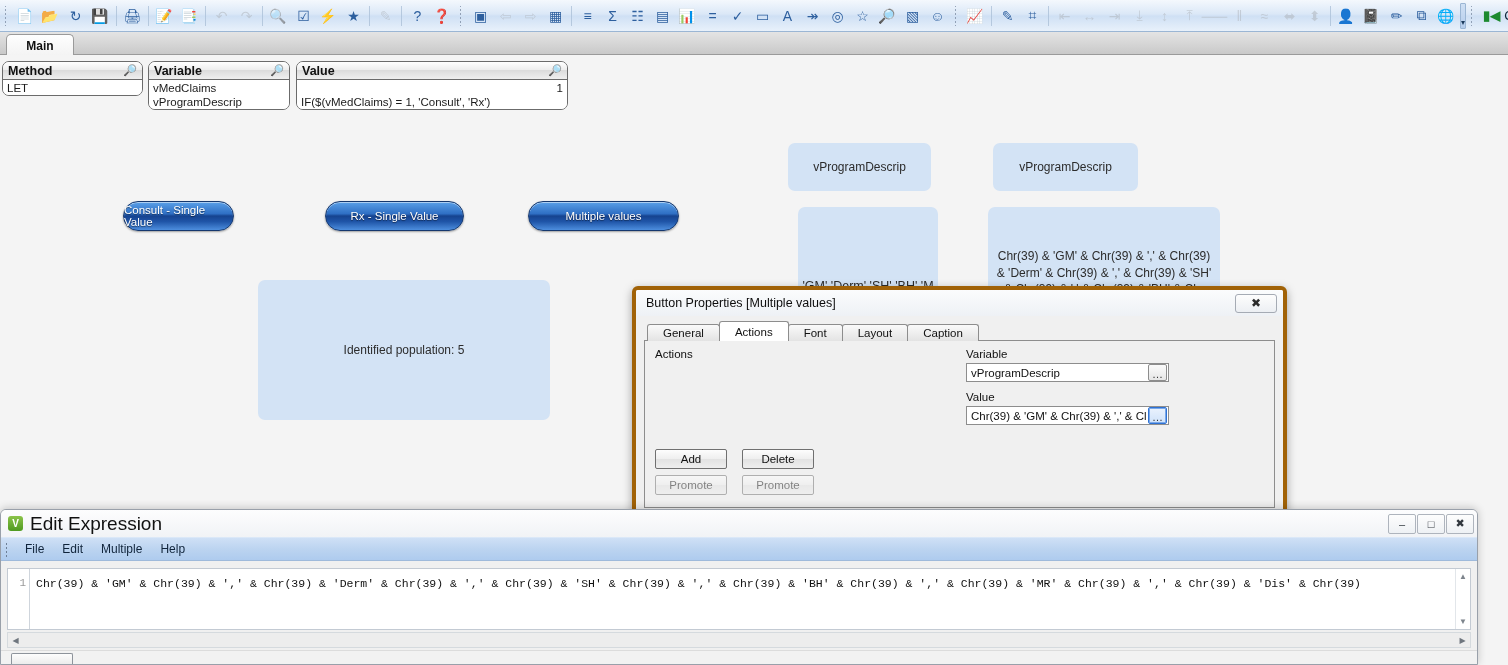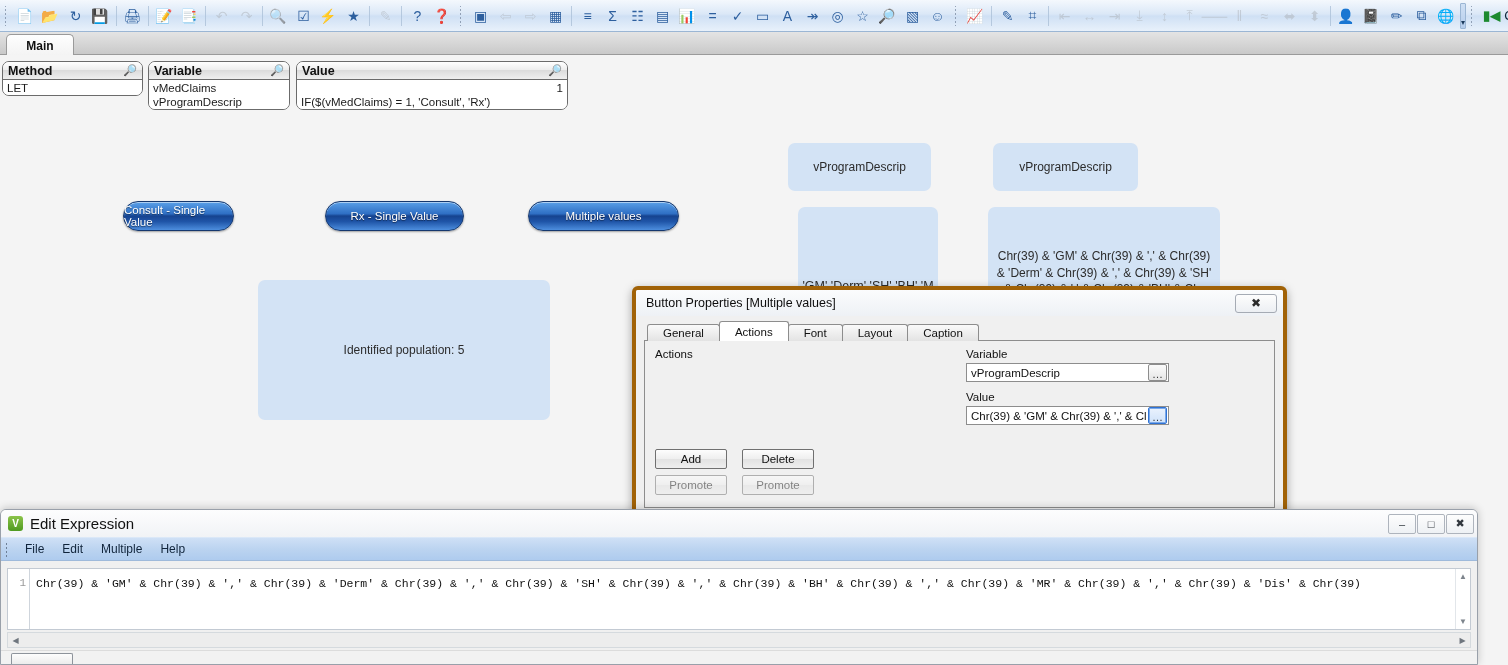--- a/index.html
+++ b/index.html
@@ -445,21 +445,21 @@
         <div class="dlg-btn ghost">Promote</div>
         <div class="dlg-btn ghost">Promote</div>
       </div>
     </div>
   </div>
 </div>
 
 <div id="expr-win">
   <div id="expr-title">
     <div id="q-logo">V</div>
-    <span style="font-size:15px;color:#111;">Edit Expression</span>
+    <span style="font-size:19px;color:#111;">Edit Expression</span>
     <div id="expr-wbtns">
       <div class="wbtn">–</div>
       <div class="wbtn">□</div>
       <div class="wbtn">✖</div>
     </div>
   </div>
 
   <div id="expr-menu">
     <div class="menu-grip"></div>
     <div class="menu-item">File</div>

